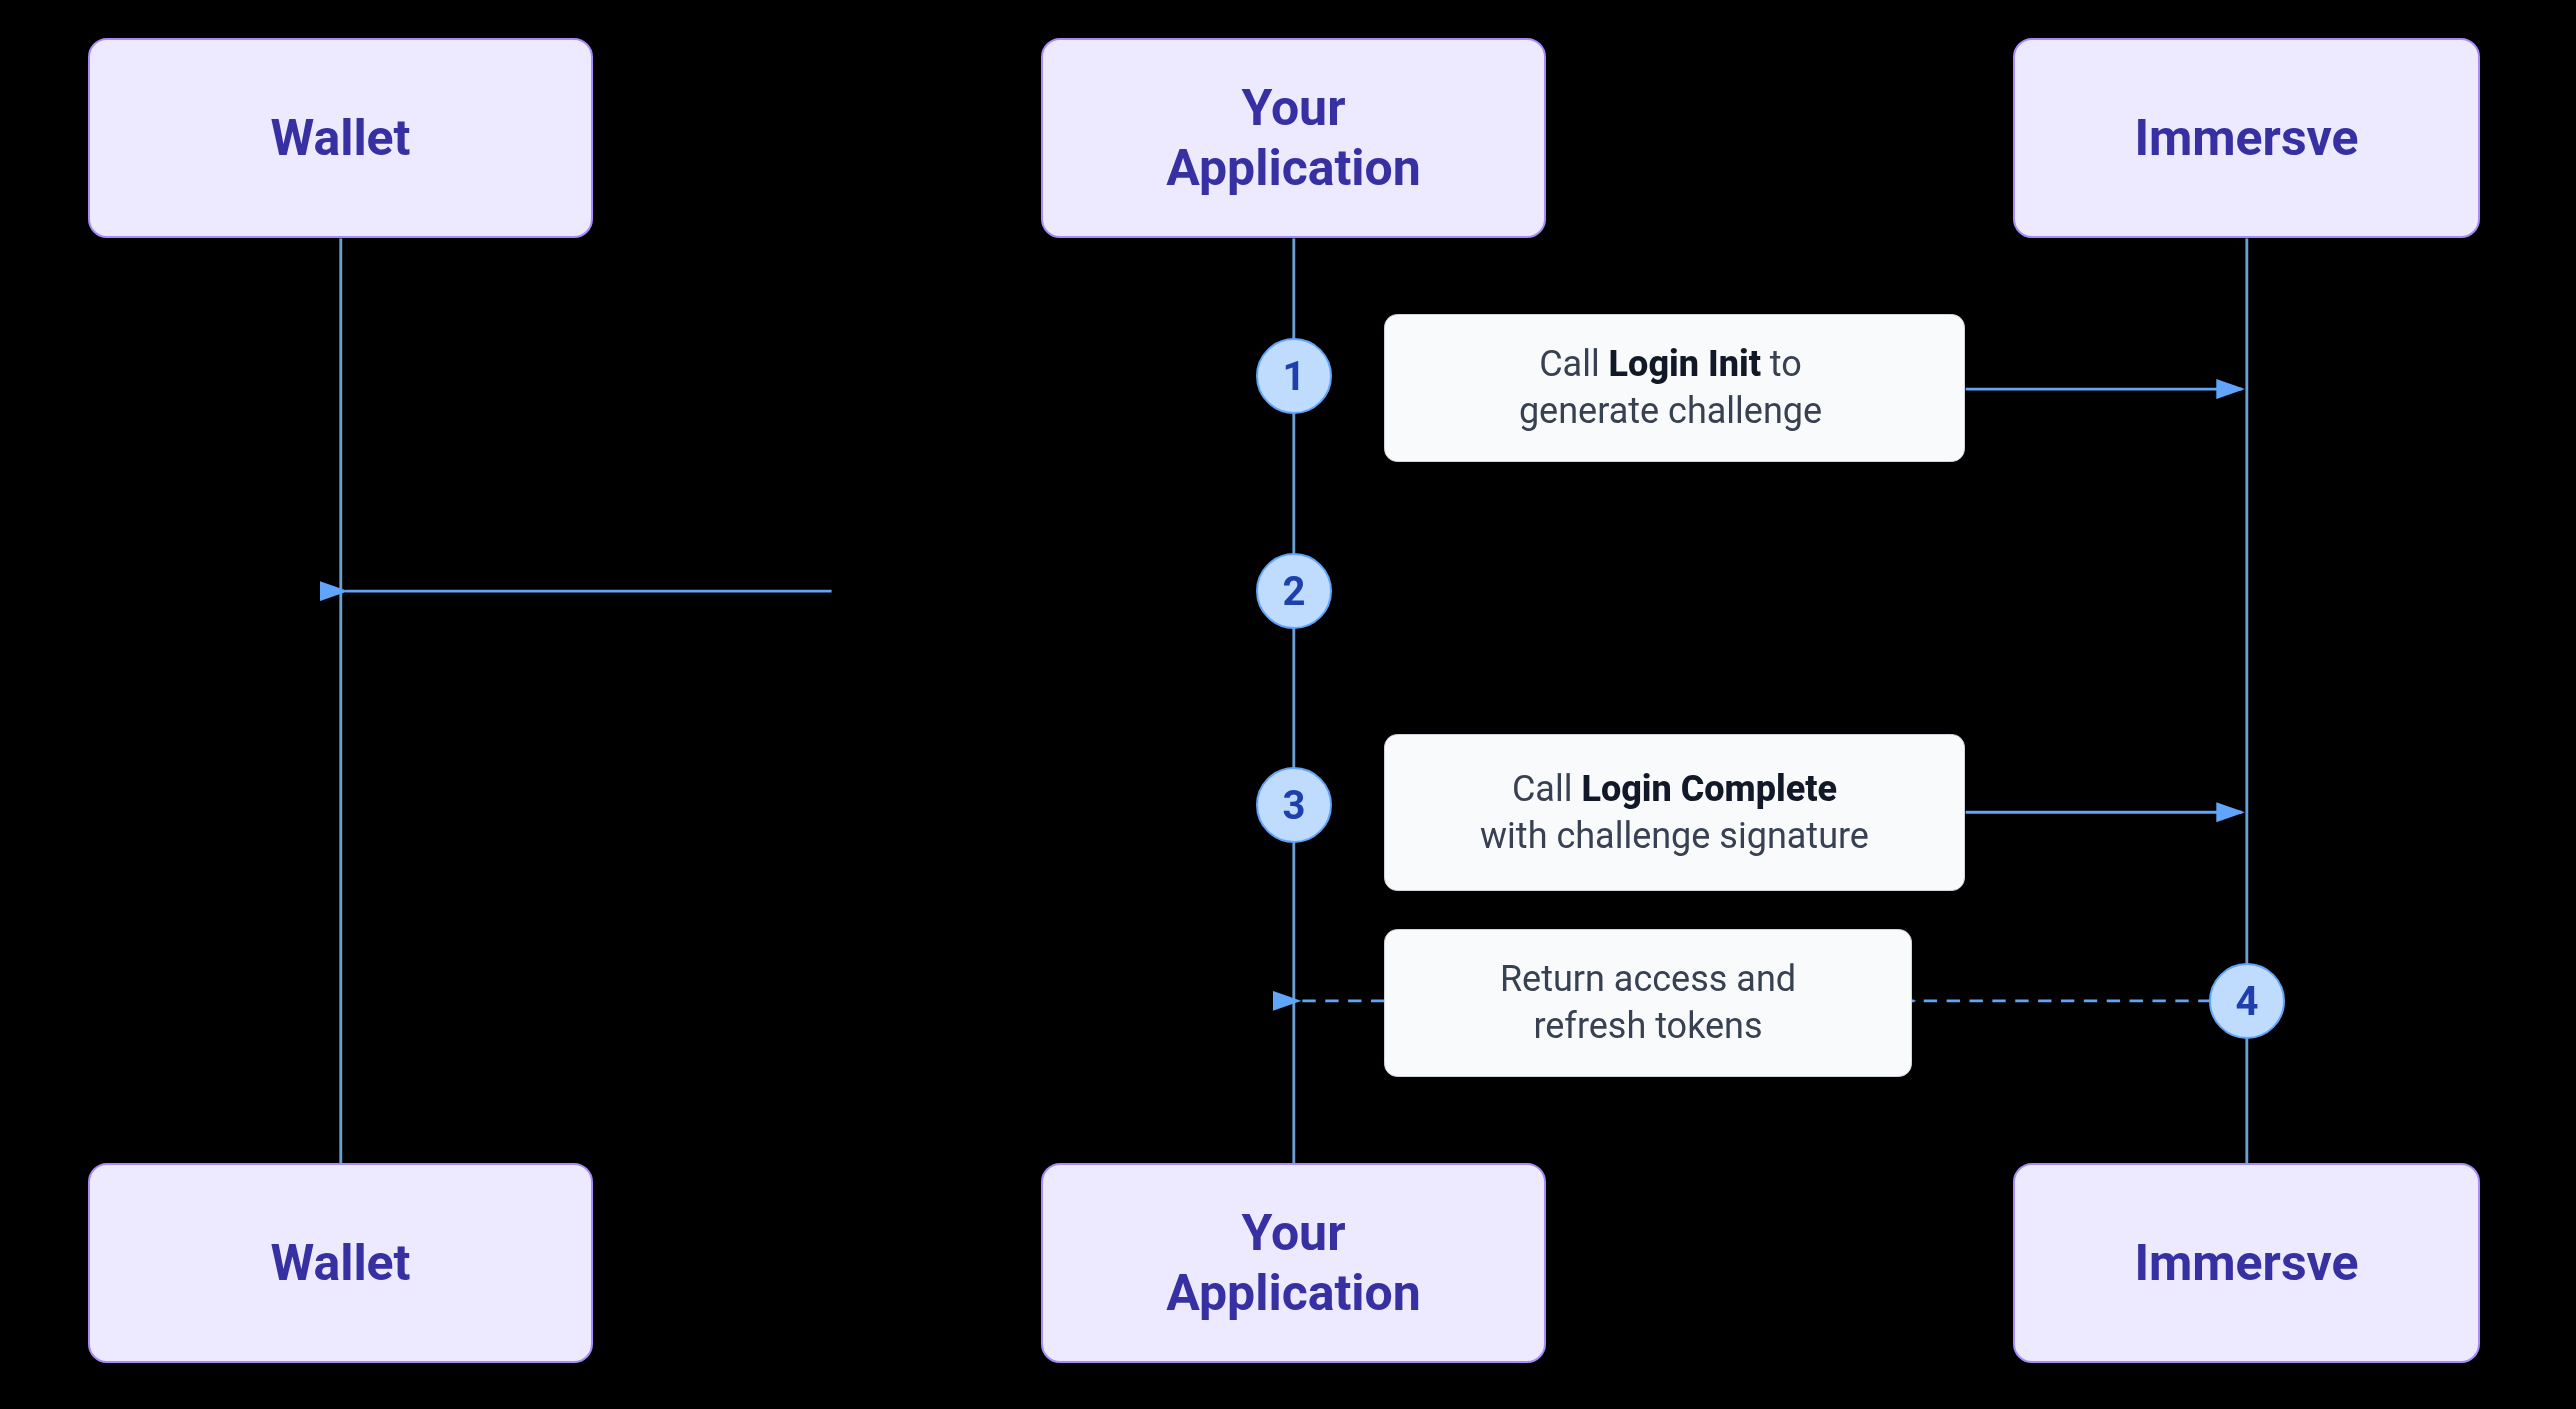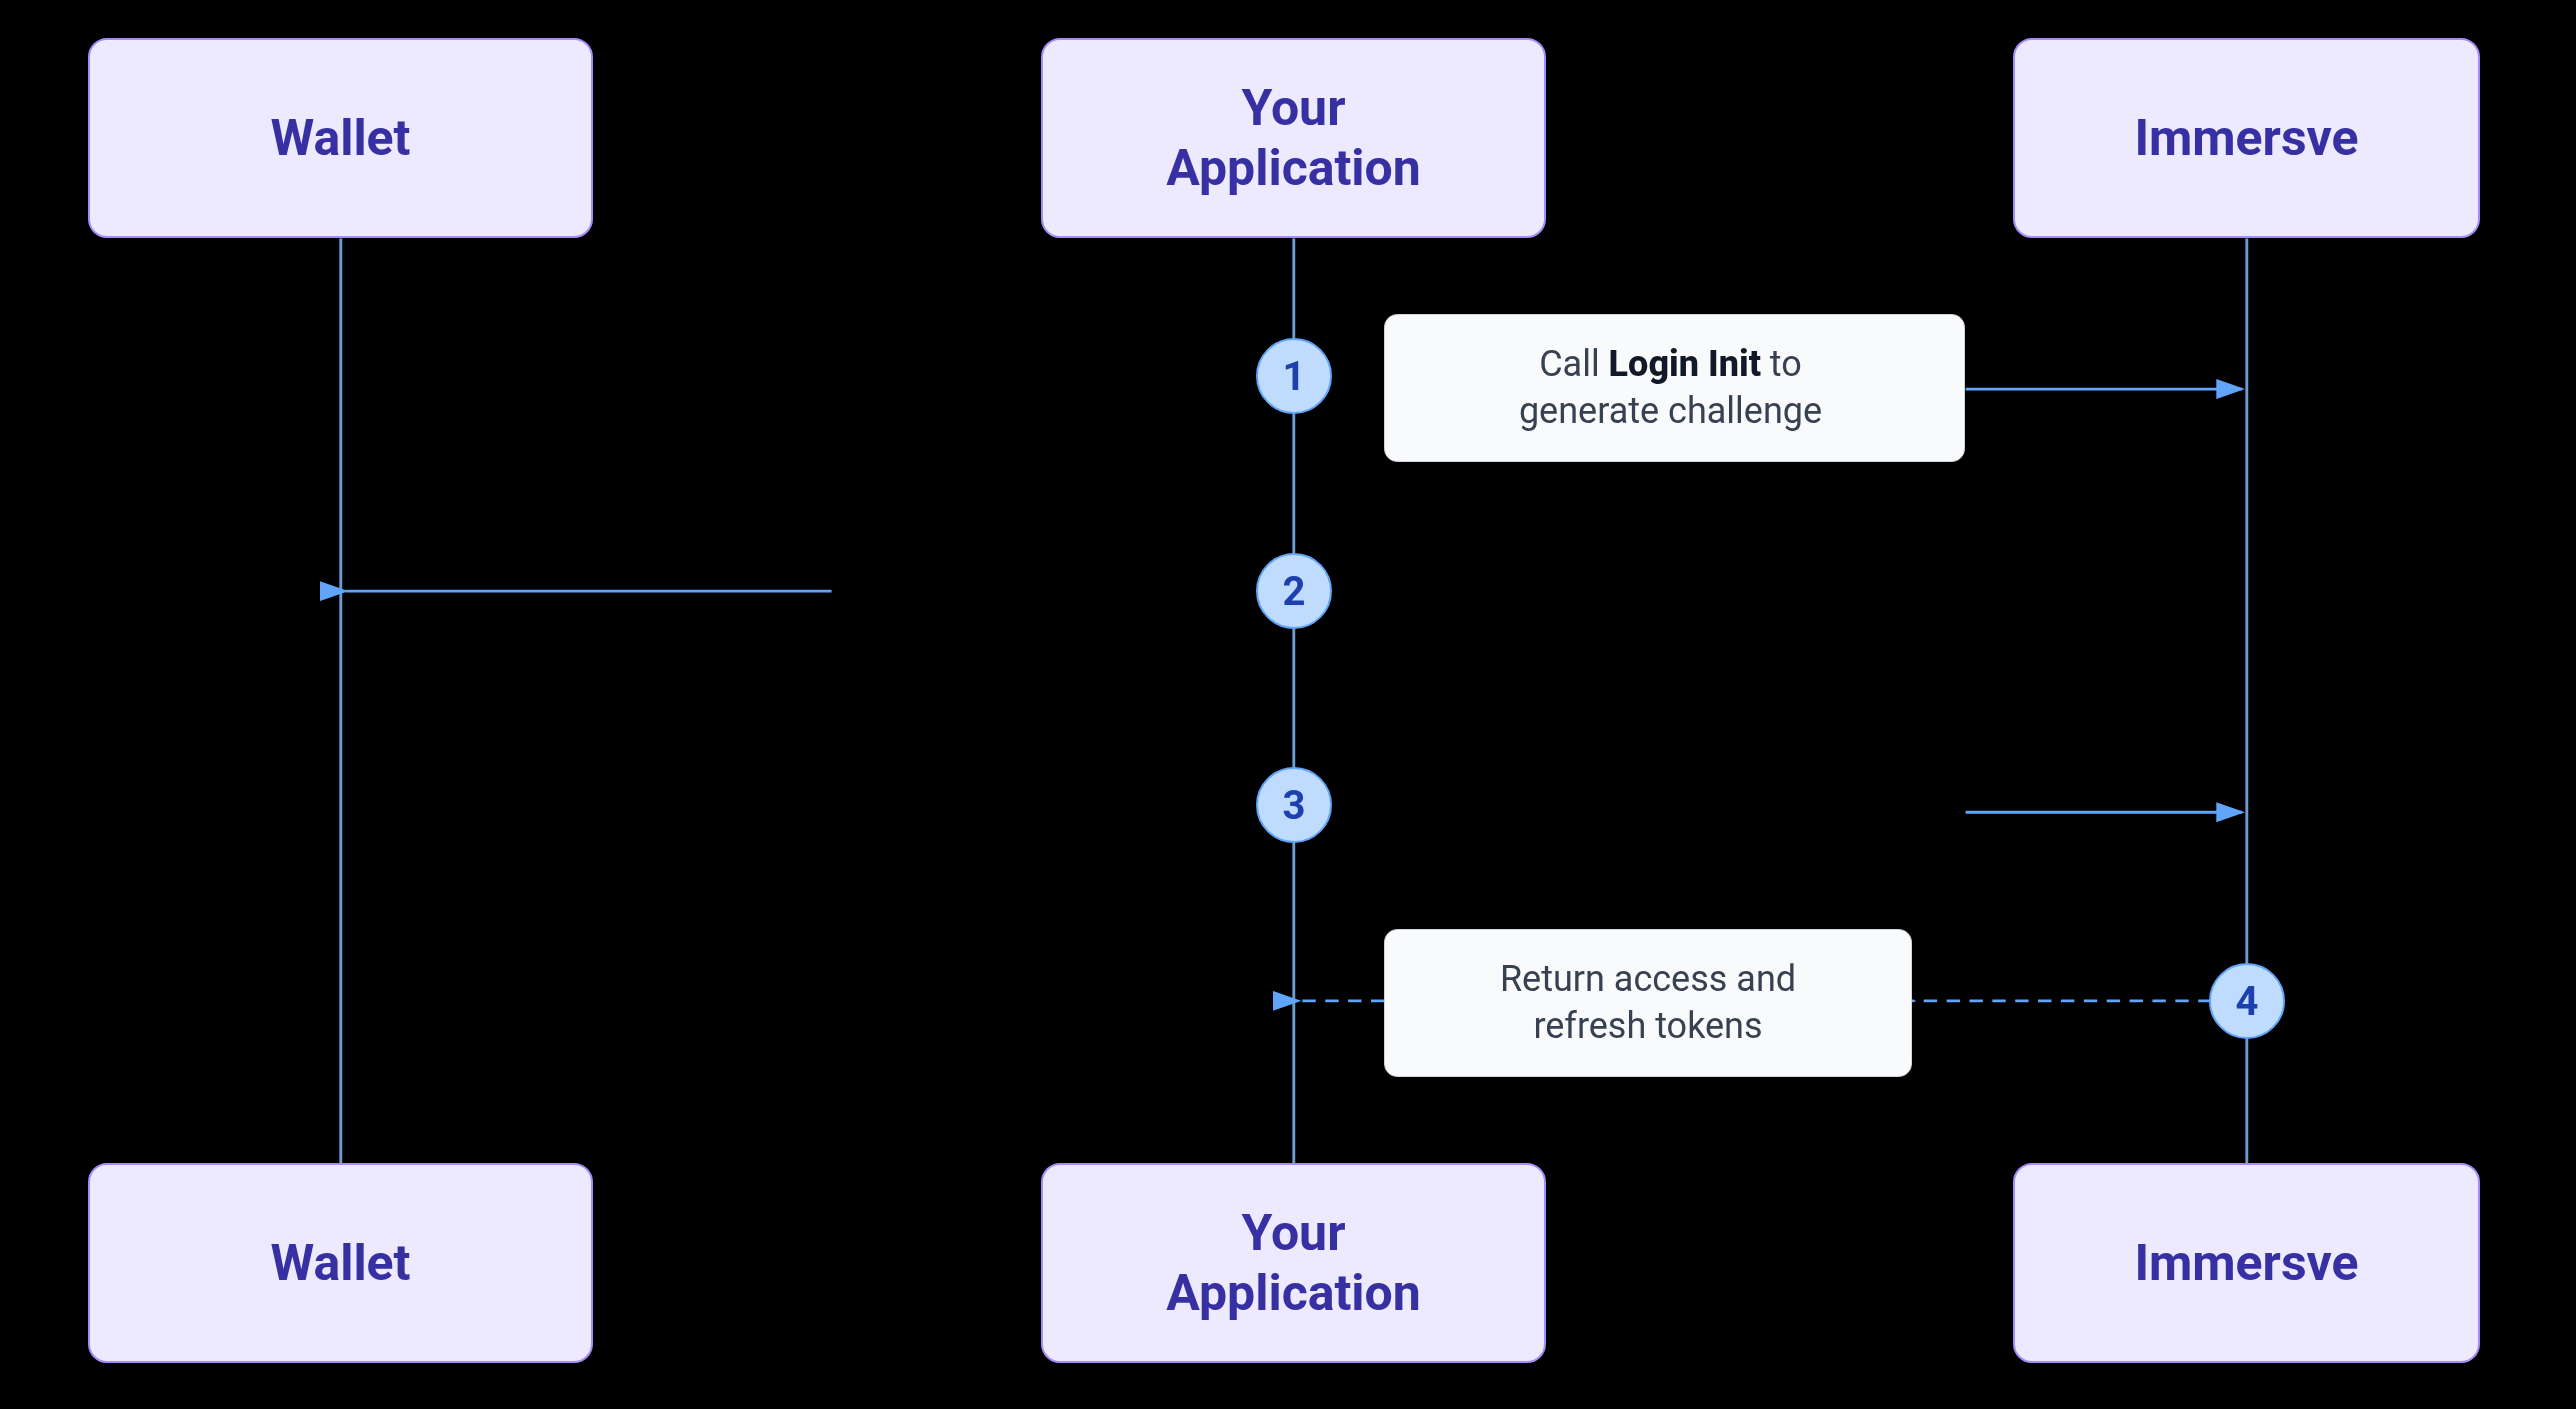--- a/index.html
+++ b/index.html
@@ -150,20 +150,23 @@
 
   <div class="step-circle" style="left:2197px; top:963px;">
     <span>4</span>
   </div>
 
   <div class="msg-box" style="left:1372px; top:314px; width:581px; height:148px;padding-left:15px;">
     <span>Call <b>Login Init</b> to<br>generate challenge</span>
   </div>
 
 
+  <div class="msg-box" style="left:1372px; top:734px; width:581px; height:157px;">
+    <span>Call <b>Login Complete</b><br>with challenge signature</span>
+  </div>
 
   <div class="msg-box" style="left:1372px; top:929px; width:528px; height:148px;">
     <span>Return access and<br>refresh tokens</span>
   </div>
 
   <div class="actor-box" style="left:76px; top:1163px; width:505px; height:200px;">
     <span>Wallet</span>
   </div>
 
   <div class="actor-box" style="left:1029px; top:1163px; width:505px; height:200px;">

